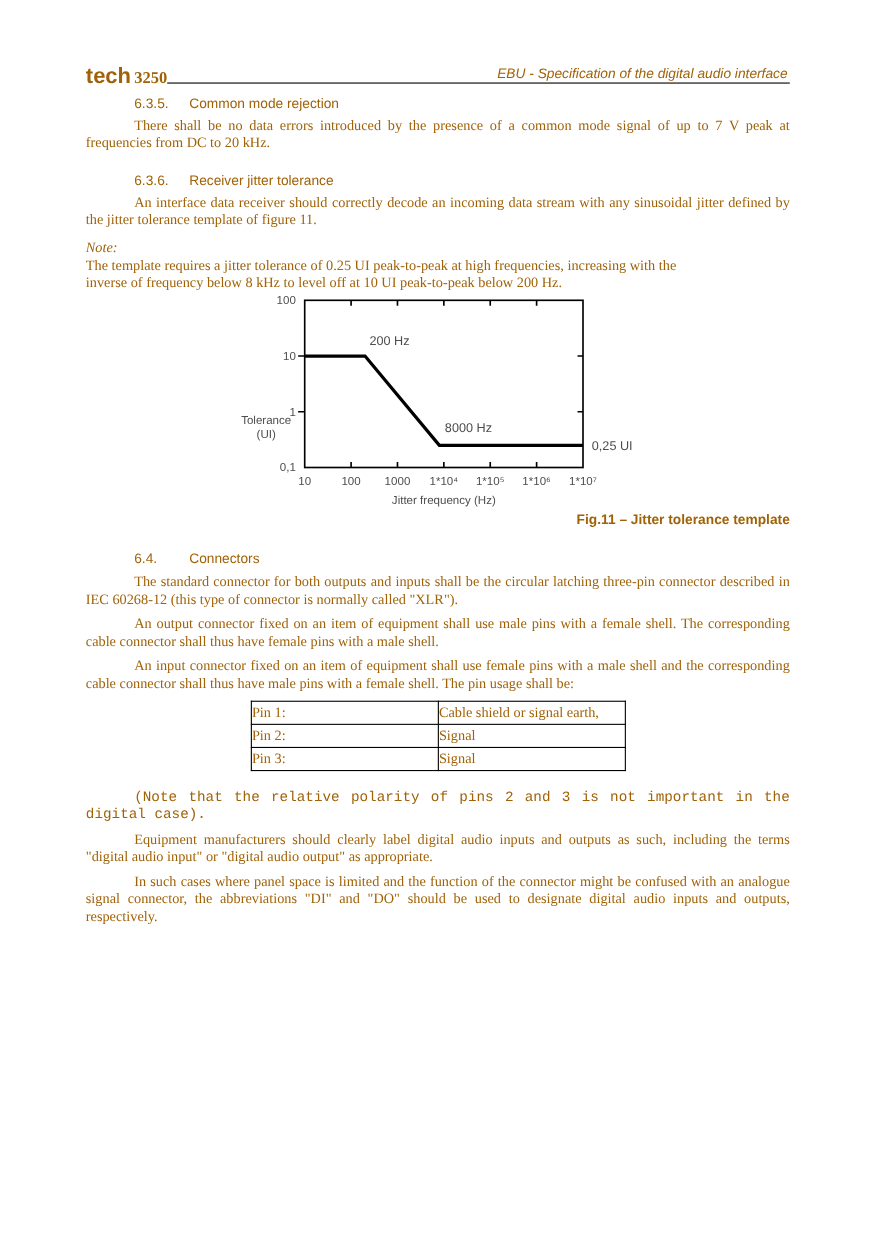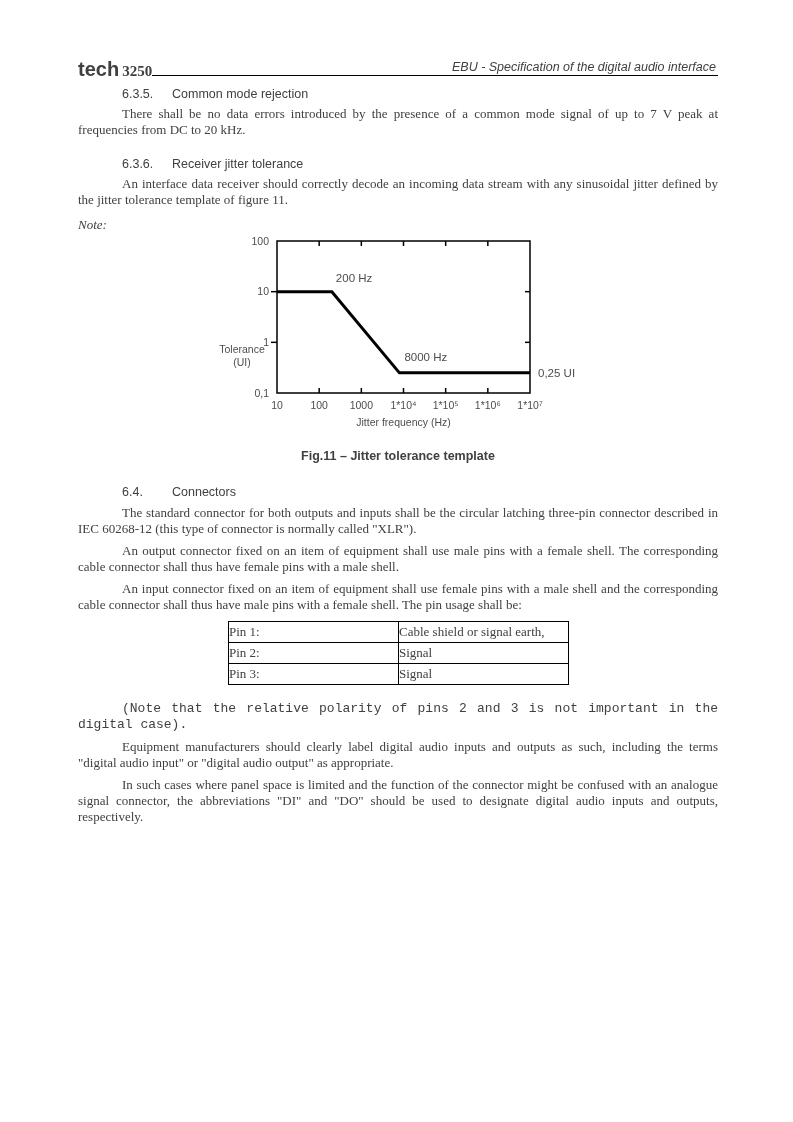--- a/index.html
+++ b/index.html
@@ -1,16 +1,16 @@
 <!DOCTYPE html>
 <html><head>
 <meta charset="utf-8">
 <style>
   html,body{margin:0;padding:0;background:#fff;}
-  .page{position:relative;width:793px;height:928px;background:#fff;color:#404040;
+  .page{position:relative;width:793px;height:928px;background:#fff;color:#a16207;
         font-family:"Liberation Serif",serif;overflow:hidden;}
   .content{position:absolute;left:78px;top:58px;width:640px;}
 
   
   .header{position:relative;height:20px;}
   .brand-tech{font-family:"Liberation Sans",sans-serif;font-weight:bold;font-size:20px;letter-spacing:0;}
   .brand-num{font-family:"Liberation Serif",serif;font-weight:bold;font-size:15px;margin-left:3px;}
   .header-rule{position:absolute;left:74px;right:0;bottom:2px;border-bottom:1.3px solid #000;}
   .header-title{position:absolute;right:2px;bottom:4px;font-family:"Liberation Sans",sans-serif;
                 font-style:italic;font-size:12.5px;}
@@ -22,21 +22,21 @@
   .mt6{margin-top:6px;} .mt16{margin-top:16px;font-family:Liberation Mono, monospace;} .mt19{margin-top:19px;} .mt22{margin-top:22px;} .mt9{margin-top:9px;}
 
   .note{display:flex;margin:9px 0 0 0;font-size:13px;line-height:16px;flex-direction:column;}
   .note-label{font-style:italic;width:52px;flex:none;}
   .note-body{width:562px;}
 
   
   .chart{width:380px;height:200px;margin:0 0 0 137px;position:relative;}
   .chart svg text{font-family:"Liberation Sans","DejaVu Sans",sans-serif;}
   .caption{font-family:"Liberation Sans",sans-serif;font-weight:bold;font-size:12.5px;
-           text-align:center;margin-top:16px;}
+           text-align:right;margin-top:0;}
 
   
   .pin-table{border-collapse:collapse;margin:8px 0 0 150px;font-size:13px;}
   .pin-table td{border:1px solid #000;width:169px;height:20px;text-align:left;padding:0;}
 
   .page-number{position:absolute;left:122px;top:1102px;font-family:"Liberation Sans",sans-serif;
                font-weight:bold;font-size:12.5px;}
 </style>
 </head>
 <body>
@@ -57,20 +57,21 @@
     </div>
     <p class="body-p">There shall be no data errors introduced by the presence of a common mode signal of up to 7 V peak at frequencies from DC to 20 kHz.</p>
 
     <div class="heading mt19">
       <span class="hnum">6.3.6.</span><span>Receiver jitter tolerance</span>
     </div>
     <p class="body-p">An interface data receiver should correctly decode an incoming data stream with any sinusoidal jitter defined by the jitter tolerance template of figure 11.</p>
 
     <div class="note mt9">
       <span class="note-label">Note:</span>
+      <span class="note-body">The template requires a jitter tolerance of 0.25 UI peak-to-peak at high frequencies, increasing with the inverse of frequency below 8 kHz to level off at 10 UI peak-to-peak below 200 Hz.</span>
     </div>
 
     <div class="chart" id="chart"><svg width="380" height="200" viewBox="0 0 380 200">
           <rect x="62" y="8" width="253" height="152" fill="none" stroke="#000000" stroke-width="1.5"></rect>
           <text x="62" y="176" text-anchor="middle" font-size="10.5" fill="#4d4d4d">10</text>
           <line x1="104.16666666666666" y1="8" x2="104.16666666666666" y2="13" stroke="#000000" stroke-width="1.5"></line>
           <line x1="104.16666666666666" y1="160" x2="104.16666666666666" y2="155" stroke="#000000" stroke-width="1.5"></line>
           <text x="104.16666666666666" y="176" text-anchor="middle" font-size="10.5" fill="#4d4d4d">100</text>
           <line x1="146.33333333333331" y1="8" x2="146.33333333333331" y2="13" stroke="#000000" stroke-width="1.5"></line>
           <line x1="146.33333333333331" y1="160" x2="146.33333333333331" y2="155" stroke="#000000" stroke-width="1.5"></line>

